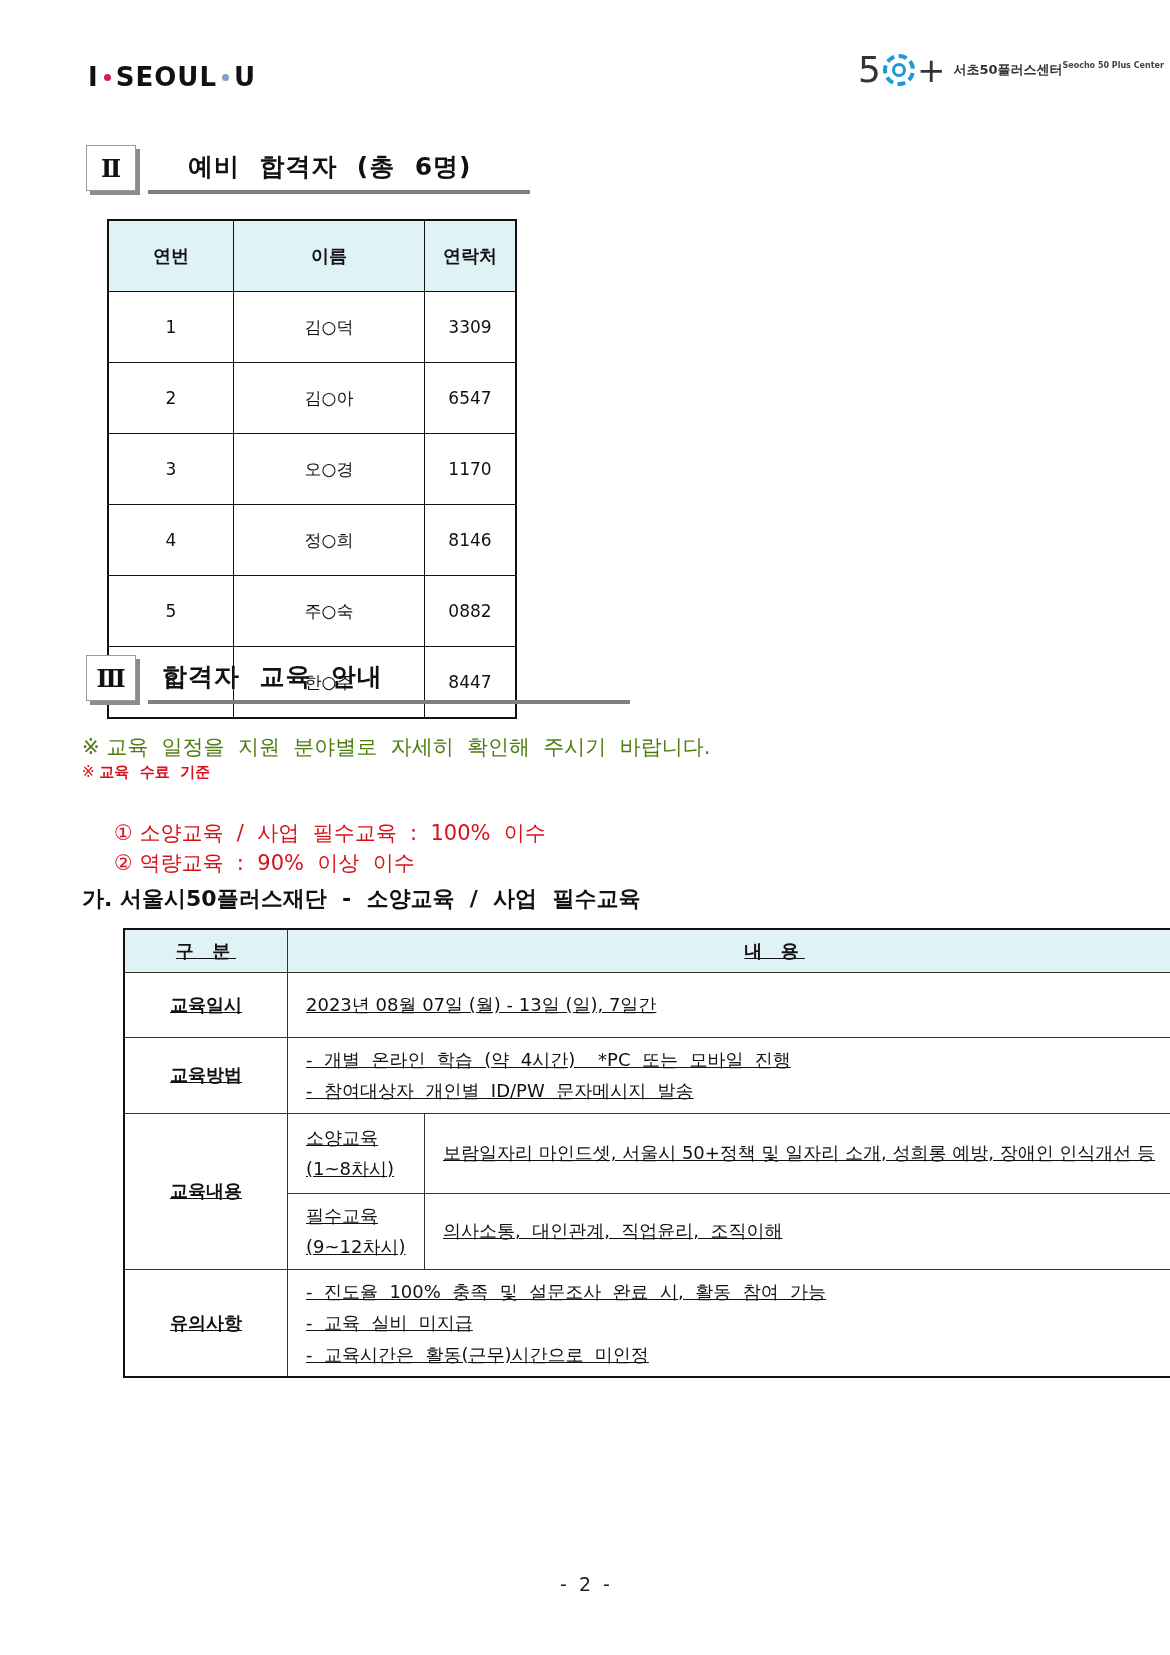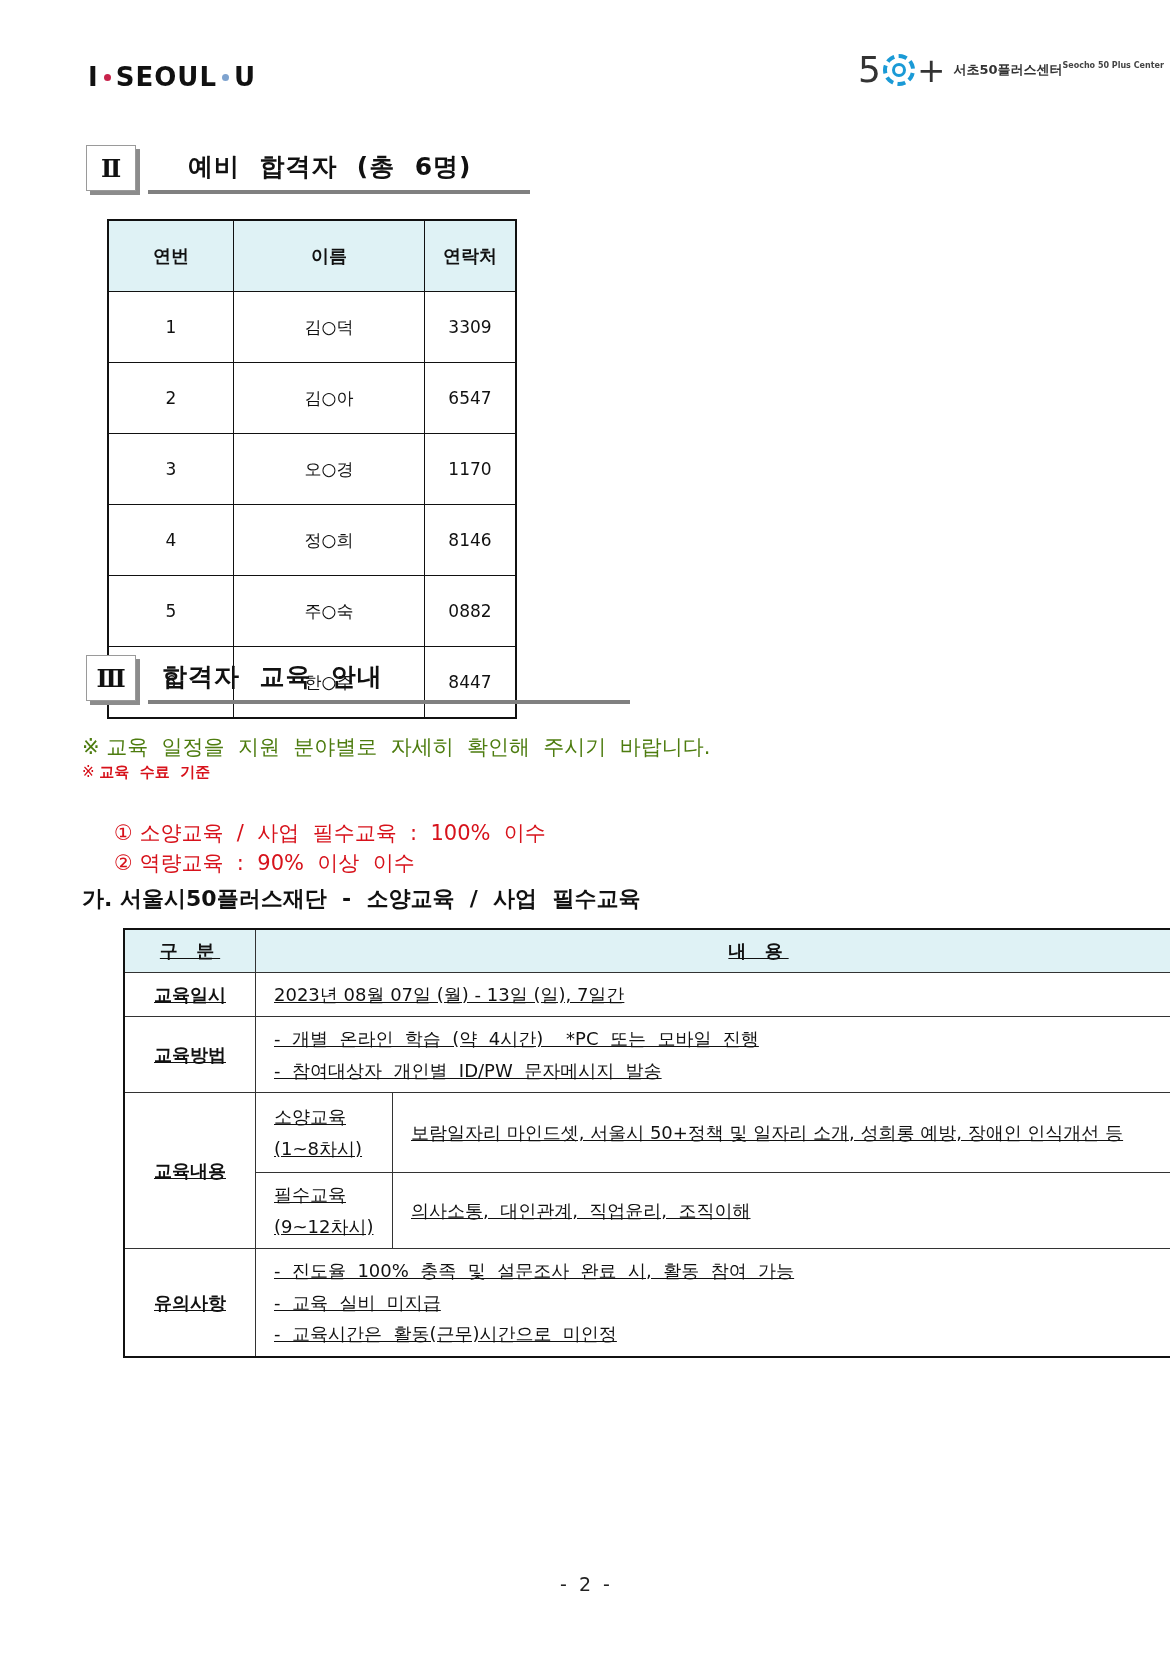--- a/index.html
+++ b/index.html
@@ -37,21 +37,21 @@
     .note-red { left: 82px; top: 763px; color: #d7121b; font-size: 15px; font-weight: bold; white-space: pre; }
     .note-red .mark { font-weight: normal; }
     .crit { color: #d7121b; font-size: 21px; white-space: pre; margin-top: 25px; }
 
     .sub-title { left: 82px; top: 884px; font-weight: bold; font-size: 22px; color: #111; white-space: pre; }
 
     
     .t2 { left: 123px; top: 928px; width: 1140px; border: 2.5px solid #111; text-decoration: underline; }
     .t2 td, .t2 th { border: 1.2px solid #333; font-size: 18px; padding: 0 18px; text-align: left; vertical-align: middle; line-height: 1.75; }
     .t2 th { background: #dff2f5; font-weight: bold; text-align: center; height: 42px; letter-spacing: 6px; }
-    .t2 td.lbl { font-weight: bold; text-align: center; padding: 0; width: 130px; }
+    .t2 td.lbl { font-weight: bold; text-align: center; padding: 16px; width: 130px; }
     .t2 td.sub { width: 100px; }
     .t2 .just { text-align: justify; text-align-last: left; }
 
     .page-num { left: 0; width: 1170px; top: 1573px; text-align: center; font-size: 19px; color: #222; white-space: pre; }
   </style>
 </head>
 <body>
 
 <div class="abs logo-iseoul">
   <span>I</span>

